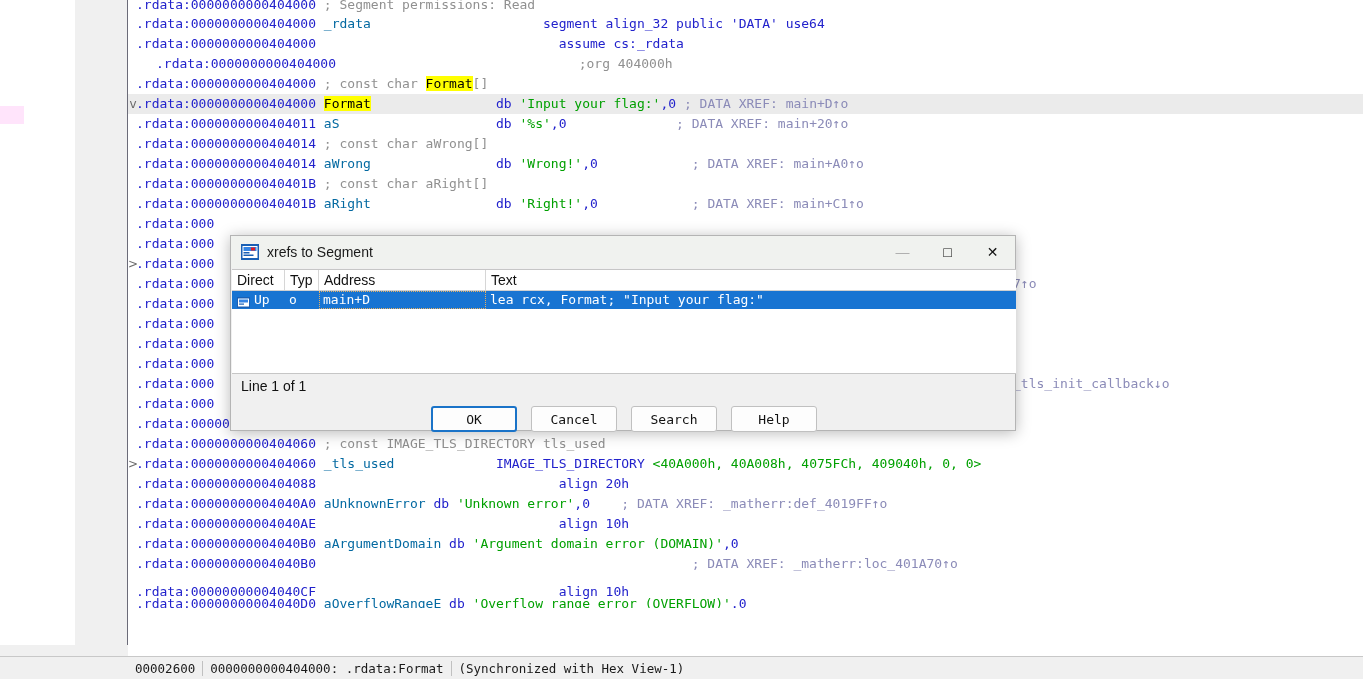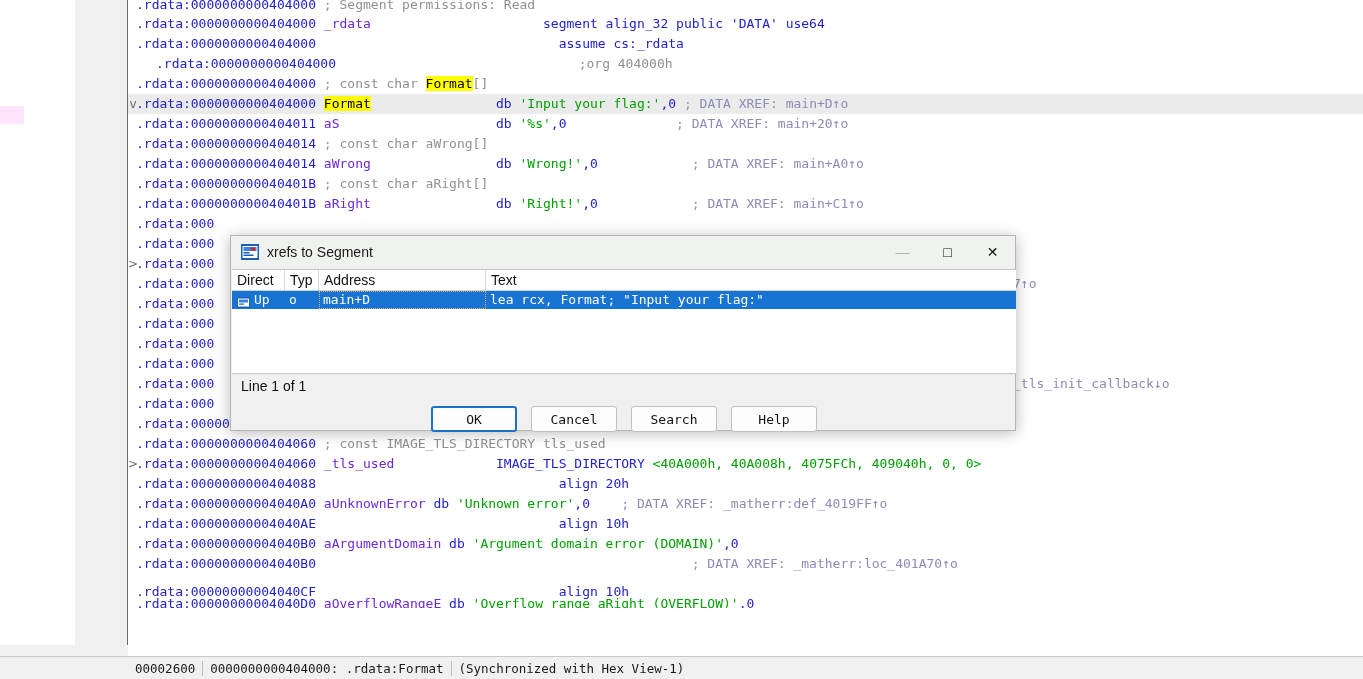--- a/index.html
+++ b/index.html
@@ -22,21 +22,21 @@
   #left-panel-bottom{position:absolute;left:0;top:645px;width:128px;height:11px;background:#f0f0f0;}
   #left-panel-bottom2{position:absolute;left:0;top:656px;width:1363px;height:23px;background:#f0f0f0;border-top:1px solid #c8c8c8;box-sizing:border-box;}
 
   
   #disasm{position:absolute;left:128px;top:0;width:1235px;height:656px;background:#ffffff;overflow:hidden;}
   #gutter{position:absolute;left:0;top:0;width:13px;height:656px;background:#ffffff;}
   .line{position:relative;height:20px;line-height:20px;white-space:pre;padding-left:8px;color:#3a3a3a;}
   .line.current{background:#ebebeb;}
   .arrow{position:absolute;left:-2px;top:0;width:14px;text-align:center;color:#6a6a6a;font-size:12px;font-family:"DejaVu Sans","Liberation Sans",sans-serif;}
   .addr{color:#2222cc;}
-  .name{color:#6d28d9;}
+  .name{color:#0369a1;}
   .kw{color:#2222cc;}
   .str{color:#00a000;}
   .num{color:#2222cc;}
   .cmt{color:#8b8bb8;}
   .gcmt{color:#909090;}
   .hl{background:#ffff00;color:#000;}
 
   
   #dialog{
     position:absolute;left:230px;top:235px;width:786px;height:196px;
@@ -124,21 +124,21 @@
         <div class="line" style="top: 0px;"><span class="addr">.rdata:000</span></div>
         <div class="line" style="top: 0px;"><span class="addr">.rdata:0000000000404060</span><span> </span><span>                              </span><span class="kw">public _tls_used</span></div>
         <div class="line" style="top: 0px;"><span class="addr">.rdata:0000000000404060</span><span> </span><span class="gcmt">; const IMAGE_TLS_DIRECTORY tls_used</span></div>
         <div class="line" style="top: 0px;"><span class="arrow">&gt;</span><span class="addr">.rdata:0000000000404060</span><span> </span><span class="name">_tls_used</span><span>             </span><span class="kw">IMAGE_TLS_DIRECTORY </span><span class="str">&lt;40A000h, 40A008h, 4075FCh, 409040h, 0, 0&gt;</span></div>
         <div class="line" style="top: 0px;"><span class="addr">.rdata:0000000000404088</span><span> </span><span>                              </span><span class="kw">align 20h</span></div>
         <div class="line" style="top: 0px;"><span class="addr">.rdata:00000000004040A0</span><span> </span><span class="name">aUnknownError</span><span> </span><span class="kw">db </span><span class="str">'Unknown error'</span><span class="num">,0</span><span>    </span><span class="cmt">; DATA XREF: _matherr:def_4019FF↑o</span></div>
         <div class="line" style="top: 0px;"><span class="addr">.rdata:00000000004040AE</span><span> </span><span>                              </span><span class="kw">align 10h</span></div>
         <div class="line" style="top: 0px;"><span class="addr">.rdata:00000000004040B0</span><span> </span><span class="name">aArgumentDomain</span><span> </span><span class="kw">db </span><span class="str">'Argument domain error (DOMAIN)'</span><span class="num">,0</span></div>
         <div class="line" style="top: 0px;"><span class="addr">.rdata:00000000004040B0</span><span> </span><span>                                               </span><span class="cmt">; DATA XREF: _matherr:loc_401A70↑o</span></div>
         <div class="line" style="top: 8px;"><span class="addr">.rdata:00000000004040CF</span><span> </span><span>                              </span><span class="kw">align 10h</span></div>
-        <div class="line" style="top: 0px; height: 14px; overflow: hidden;"><span class="addr">.rdata:00000000004040D0</span><span> </span><span class="name">aOverflowRangeE</span><span> </span><span class="kw">db </span><span class="str">'Overflow range aRight (OVERFLOW)'</span><span class="num">.0</span></div>
+        <div class="line" style="top: 0px; height: 14px; overflow: hidden;"><span class="addr">.rdata:00000000004040D0</span><span> </span><span class="name">aOverflowRangeE</span><span> </span><span class="kw">db </span><span class="str">'Overflow range error (OVERFLOW)'</span><span class="num">.0</span></div>
       </div>
   </div>
 
   <div id="dialog">
     <div id="dlg-titlebar">
       <div id="dlg-icon">
         <svg width="18" height="16" viewBox="0 0 18 16">
           <rect x="0" y="0" width="18" height="16" fill="#1a5fb4"></rect>
           <rect x="1.5" y="2" width="15" height="12" fill="#ffffff"></rect>
           <rect x="2.5" y="3" width="13" height="4" fill="#3584e4"></rect>

